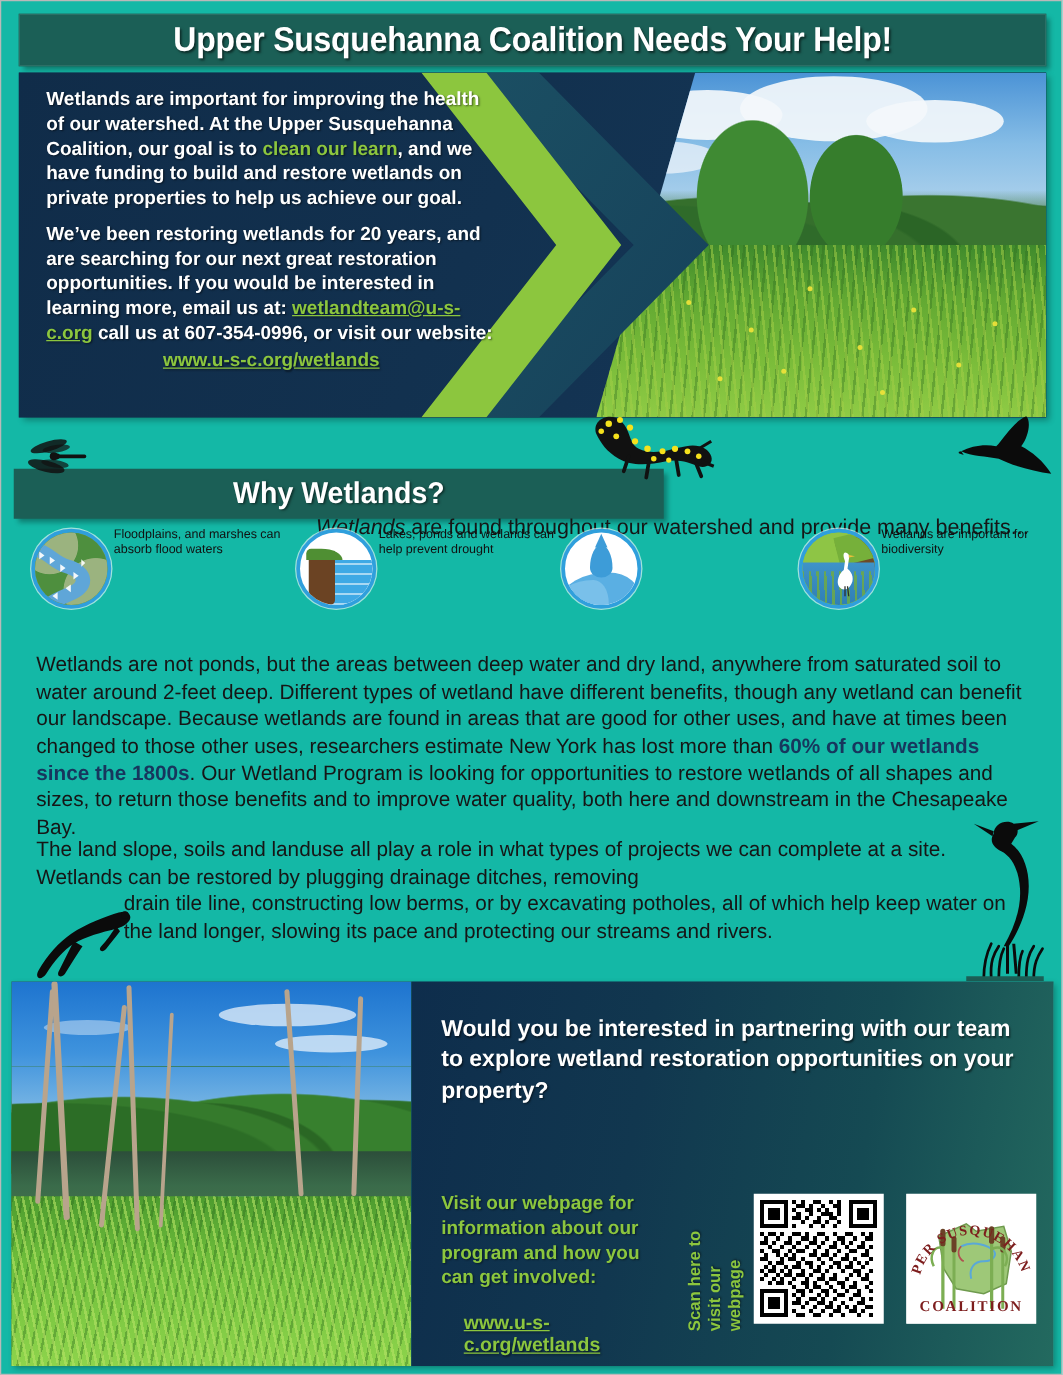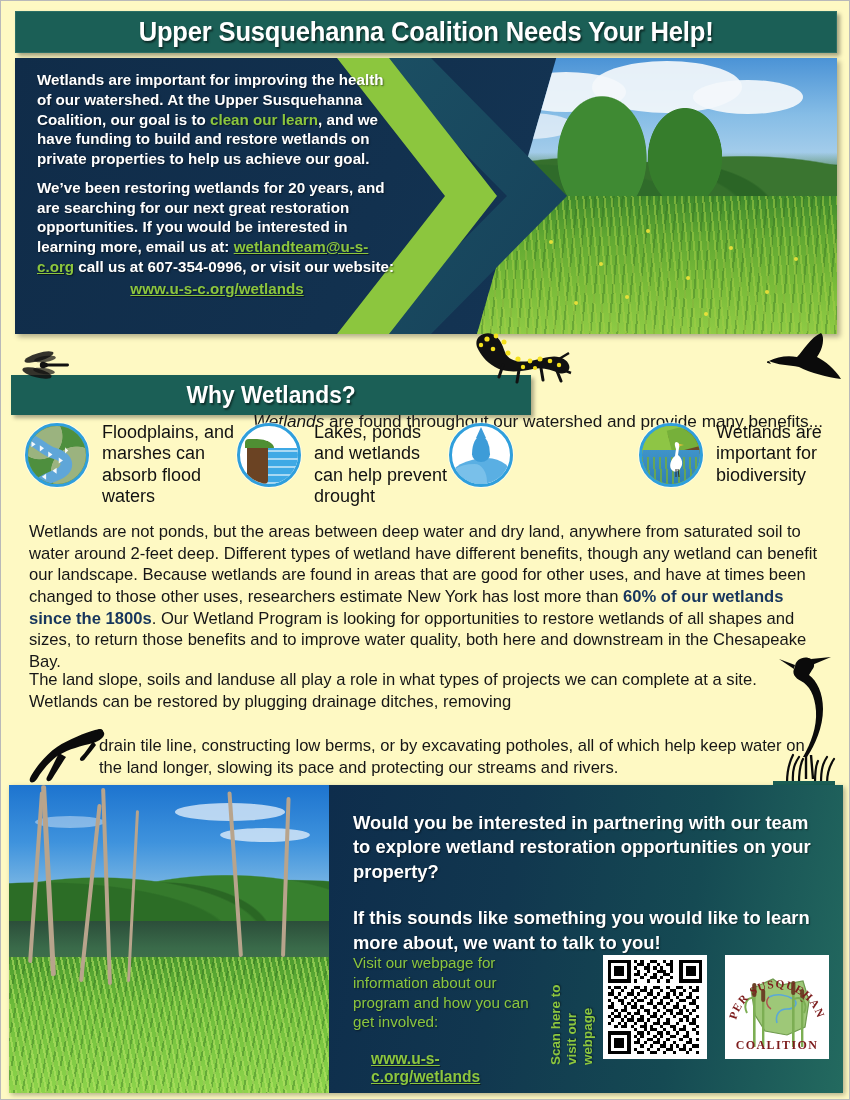--- a/index.html
+++ b/index.html
@@ -5,21 +5,21 @@
   * { box-sizing: border-box; margin: 0; padding: 0; }
   html, body {
     width: 850px; height: 1100px;
     background: #ffffff;
     font-family: "Liberation Sans", sans-serif;
     overflow: hidden;
   }
   #page {
     position: relative;
     width: 850px; height: 1100px;
-    background: #fef9c3;
+    background: #14b8a6;
     border: 1px solid #b9b9b9;
     overflow: hidden;
   }
 
   
   .title-banner {
     position: absolute; left: 14px; top: 10px;
     width: 822px; height: 42px;
     background: #1b5f56;
     border: 1px solid #2c6f66;
@@ -142,21 +142,21 @@
   
   .benefits { position:absolute; left:24px; top:420px; width:812px; height:82px; display:flex; }
   .benefit { display:flex; align-items:flex-start; }
   .b-icon {
     width:64px; height:64px; border-radius:50%;
     border:3px solid #2f9fdc; overflow:hidden; position:relative;
     flex:0 0 64px; margin-top:2px;
     background:#ffffff;
     box-shadow: 0 0 0 1px rgba(255,255,255,.6);
   }
-  .b-text { font-size:18px; line-height:1.19; color:#111; margin-left:13px; padding-top:1px; }
+  .b-text { font-size:10px; line-height:1.19; color:#111; margin-left:2px; padding-top:1px; }
 
   .bn1 { width: 212px; }
   .bn2 { width: 212px; }
   .bn3 { width: 190px; }
   .bn4 { width: 190px; }
 
   
   .i1 { background:#7fa05a; }
   .i1 .land-a { position:absolute; inset:0; background:#4e8f3e; }
   .i1 .land-b { position:absolute; left:0; top:0; width:100%; height:100%;
@@ -203,21 +203,21 @@
 
   
   .body-1 {
     position:absolute; left:28px; top:520px; width:800px;
     font-size:16.6px; line-height:1.305; color:#161616; text-align:left;
   }
   .body-2 {
     position:absolute; left:28px; top:668px; width:800px;
     font-size:16.6px; line-height:1.305; color:#161616;
   }
-  .body-2 .indented { display:block; padding-left:70px;margin-top:23px; }
+  .body-2 .indented { display:block; padding-left:70px; }
   .bold-blue { font-weight:bold; color:#17365d; }
 
   .heron { position:absolute; left:764px; top:652px; width:78px; height:132px; }
   .frog  { position:absolute; left:28px;  top:718px; width:82px; height:66px; }
 
   
   .bottom {
     position:absolute; left:8px; top:784px; width:834px; height:308px;
     box-shadow: 2px 2px 5px rgba(0,0,0,.3);
     overflow:hidden; display:flex;
@@ -264,21 +264,21 @@
   }
   .cta-head {
     color:#ffffff; font-size:18.4px; font-weight:bold; line-height:1.33;
     text-shadow: 1px 1px 1.5px rgba(0,0,0,.5);
   }
   .cta-head.second { margin-top: 22px; }
 
   .cta-lower { position:absolute; left:24px; top:168px; right:14px; display:flex; }
   .cta-green-col { width: 236px; }
   .cta-green {
-    color:#8cc63e; font-size:15.2px; font-weight:normal; line-height:1.30;
+    color:#8cc63e; font-size:15.2px; font-weight:bold; line-height:1.30;
     text-shadow: 1px 1px 1.5px rgba(0,0,0,.45);
   }
   .cta-weblink {
     display:inline-block; margin-top:18px; margin-left:18px;
     color:#8cc63e; font-size:15.6px; font-weight:bold;
     text-decoration: underline;
     text-shadow: 1px 1px 1.5px rgba(0,0,0,.45);
   }
   .scan-vert {
     writing-mode: vertical-rl; transform: rotate(180deg);
@@ -527,21 +527,20 @@
       <div class="bp-snag" style="left:13%; top:0%;  width:5px; height:62%; transform:rotate(-3deg)"></div>
       <div class="bp-snag" style="left:22%; top:6%;  width:4px; height:58%; transform:rotate(6deg)"></div>
       <div class="bp-snag" style="left:31%; top:1%;  width:4px; height:64%; transform:rotate(-2deg)"></div>
       <div class="bp-snag" style="left:37%; top:8%;  width:3px; height:56%; transform:rotate(3deg)"></div>
       <div class="bp-snag" style="left:72%; top:2%;  width:4px; height:54%; transform:rotate(-4deg)"></div>
       <div class="bp-snag" style="left:85%; top:4%;  width:4px; height:52%; transform:rotate(2deg)"></div>
     </div>
 
     <div class="bpanel">
       <div class="cta-head">Would you be interested in partnering with our team to explore wetland restoration opportunities on your property?</div>
-      <div class="cta-head second">If this sounds like something you would like to learn more about, we want to talk to you!</div>
 
       <div class="cta-lower">
         <div class="cta-green-col">
           <div class="cta-green">Visit our webpage for information about our program and how you can get involved:</div>
           <a class="cta-weblink" href="#">www.u-s-c.org/wetlands</a>
         </div>
 
         <div class="scan-vert">Scan here to visit our webpage</div>
 
         <div class="qr">

